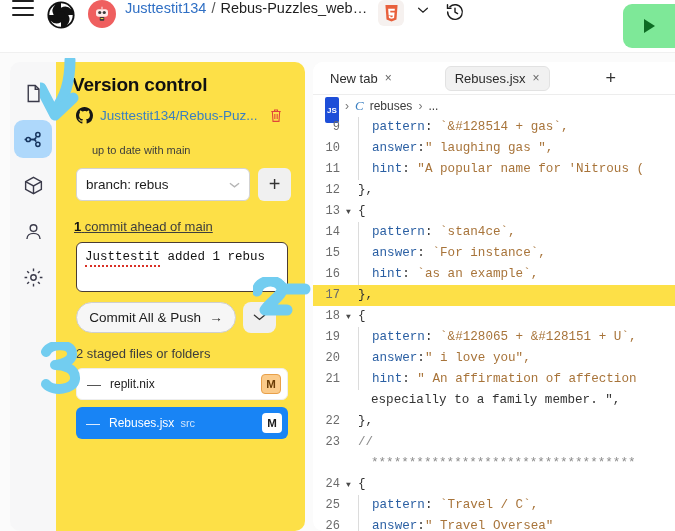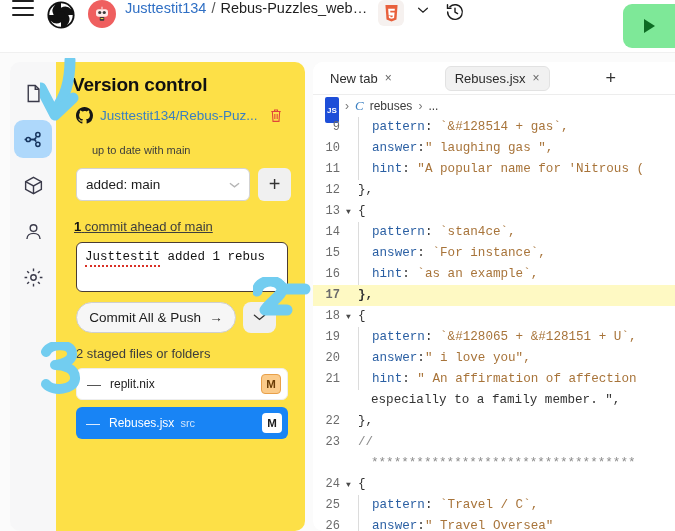--- a/index.html
+++ b/index.html
@@ -144,21 +144,21 @@
     padding-left: 12px; font-size: 12px; color: #3b3b3b; }
   .js-chip { width: 14px; height: 26px; border-radius: 2px; background: #1d4ed8;
     color: #fff; font-size: 8px; font-weight: 700; display: flex;
     align-items: center; justify-content: center; margin-top: 8px; }
   .bc-sep { color: #777; }
   .bc-c { color: #3a7fc1; font-style: italic; font-family: "Liberation Serif", serif;
     font-size: 13px; }
   .code { font-family: "Liberation Mono", monospace; font-size: 12.6px;
     line-height: 21px; position: relative; }
   .cline { display: flex; height: 21px; white-space: nowrap; }
-  .cline.hl { background: #fef9c3; font-weight: bold; }
+  .cline.hl { background: #fde047; }
   .gutter { width: 30px; flex: 0 0 30px; text-align: right; color: #6b6b6b;
     padding-right: 3px; font-size: 12px; }
   .fold { width: 11px; flex: 0 0 11px; color: #4a4a4a; font-size: 8px;
     text-align: center; cursor: pointer; }
   .ctext { padding-left: 4px; }
   .indent-guide { border-left: 1px solid #dcdcdc; padding-left: 13px; margin-left: 4px; }
   .k-key { color: #2a5fa3; }
   .k-str { color: #a8743a; }
   .k-punc { color: #333; }
   .k-com { color: #8c8c8c; }
@@ -289,21 +289,21 @@
           <path d="M3.6 4.2 4.4 16h7.2l.8-11.8"></path>
           <path d="M6.6 7.3v5.8M9.4 7.3v5.8"></path>
         </svg>
       </span>
     </div>
 
     <div class="uptodate">up to date with main</div>
 
     <div class="branch-row">
       <div class="branch-select">
-        <span>added: main</span>
+        <span>branch: rebus</span>
         <svg width="11" height="8" viewBox="0 0 12 8">
           <path d="M1 2l5 4 5-4" fill="none" stroke="#b5b5b5" stroke-width="1.5"></path>
         </svg>
       </div>
       <div class="plus-btn">
         <span>+</span>
       </div>
     </div>
 
     <div class="ahead">

